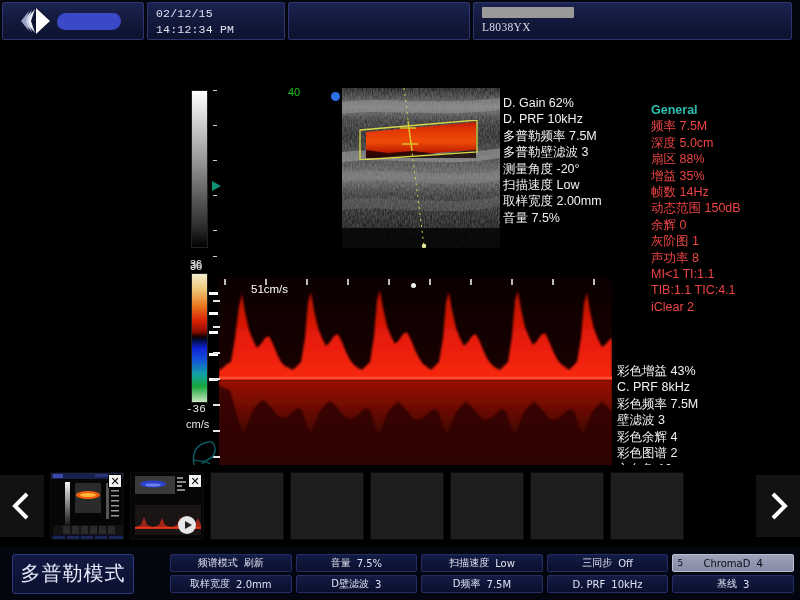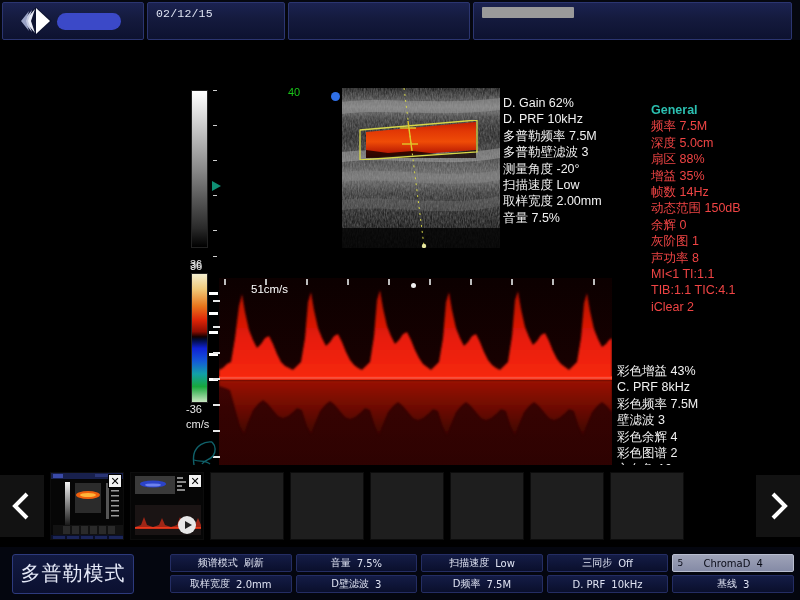--- a/index.html
+++ b/index.html
@@ -53,21 +53,21 @@
   .gray-val { position: absolute; left: 190px; top: 218px; color: #e8e8e8; font-size: 11px; }
 
   
   .colorbar { position: absolute; left: 191px; top: 233px; width: 17px; height: 130px;
               background: linear-gradient(180deg,
                  #f4efcf 0%, #f0c878 12%, #e8761c 25%, #dd2407 36%, #8c0d02 45%,
                  #120000 49%, #000a30 51%, #1022d6 58%, #1458d8 68%,
                  #12a0a8 78%, #18a83c 88%, #c8e6c0 100%);
               border: 1px solid #222; }
   .cb-top { position: absolute; left: 190px; top: 220px; color: #e8e8e8; font-size: 11px; }
-  .cb-bot { position: absolute; left: 186px; top: 363px; color: #e8e8e8; font-size: 11px; }
+  .cb-bot { position: absolute; left: 186px; top: 363px; color: #e8e8e8; font-size: 11px; font-family: Liberation Mono, monospace; }
   .cb-unit { position: absolute; left: 186px; top: 378px; color: #e8e8e8; font-size: 11px; }
   .cb-mark { position: absolute; left: 209px; width: 9px; height: 3px; background: #ffffff; }
 
   
   .bmode { position: absolute; left: 342px; top: 48px; width: 158px; height: 160px;
            overflow: hidden; background: #000; }
   .bmode-tex { position: absolute; inset: 0; }
 
   
   .flowbox { position: absolute; left: 16px; top: 32px; width: 120px; height: 40px; }
@@ -153,26 +153,28 @@
         <polygon points="17,2 31,15 17,28" fill="#ffffff"></polygon>
         <path d="M16,3 L6,15 L16,27 L12,15 Z" fill="#e9ecf7"></path>
         <path d="M13,4 L4,15 L13,26 L9,15 Z" fill="#c5cbe2"></path>
         <path d="M10,5 L2,15 L10,25 L7,15 Z" fill="#9aa3c6"></path>
       </svg>
       <div class="logo-redact"></div>
     </div>
 
     <div class="hpanel datetime">
       <div class="dt-line">02/12/15</div>
+      <div class="dt-line">14:12:34 PM</div>
     </div>
 
     <div class="hpanel blank"></div>
 
     <div class="hpanel patient">
       <div class="name-redact"></div>
+      <div class="pid">L8038YX</div>
     </div>
   </div>
 
   <div class="main">
 
     <div class="graybar"></div>
     <div class="depthticks">
       <i style="top:4px"></i>
         <i style="top:39px"></i>
         <i style="top:74px"></i>

